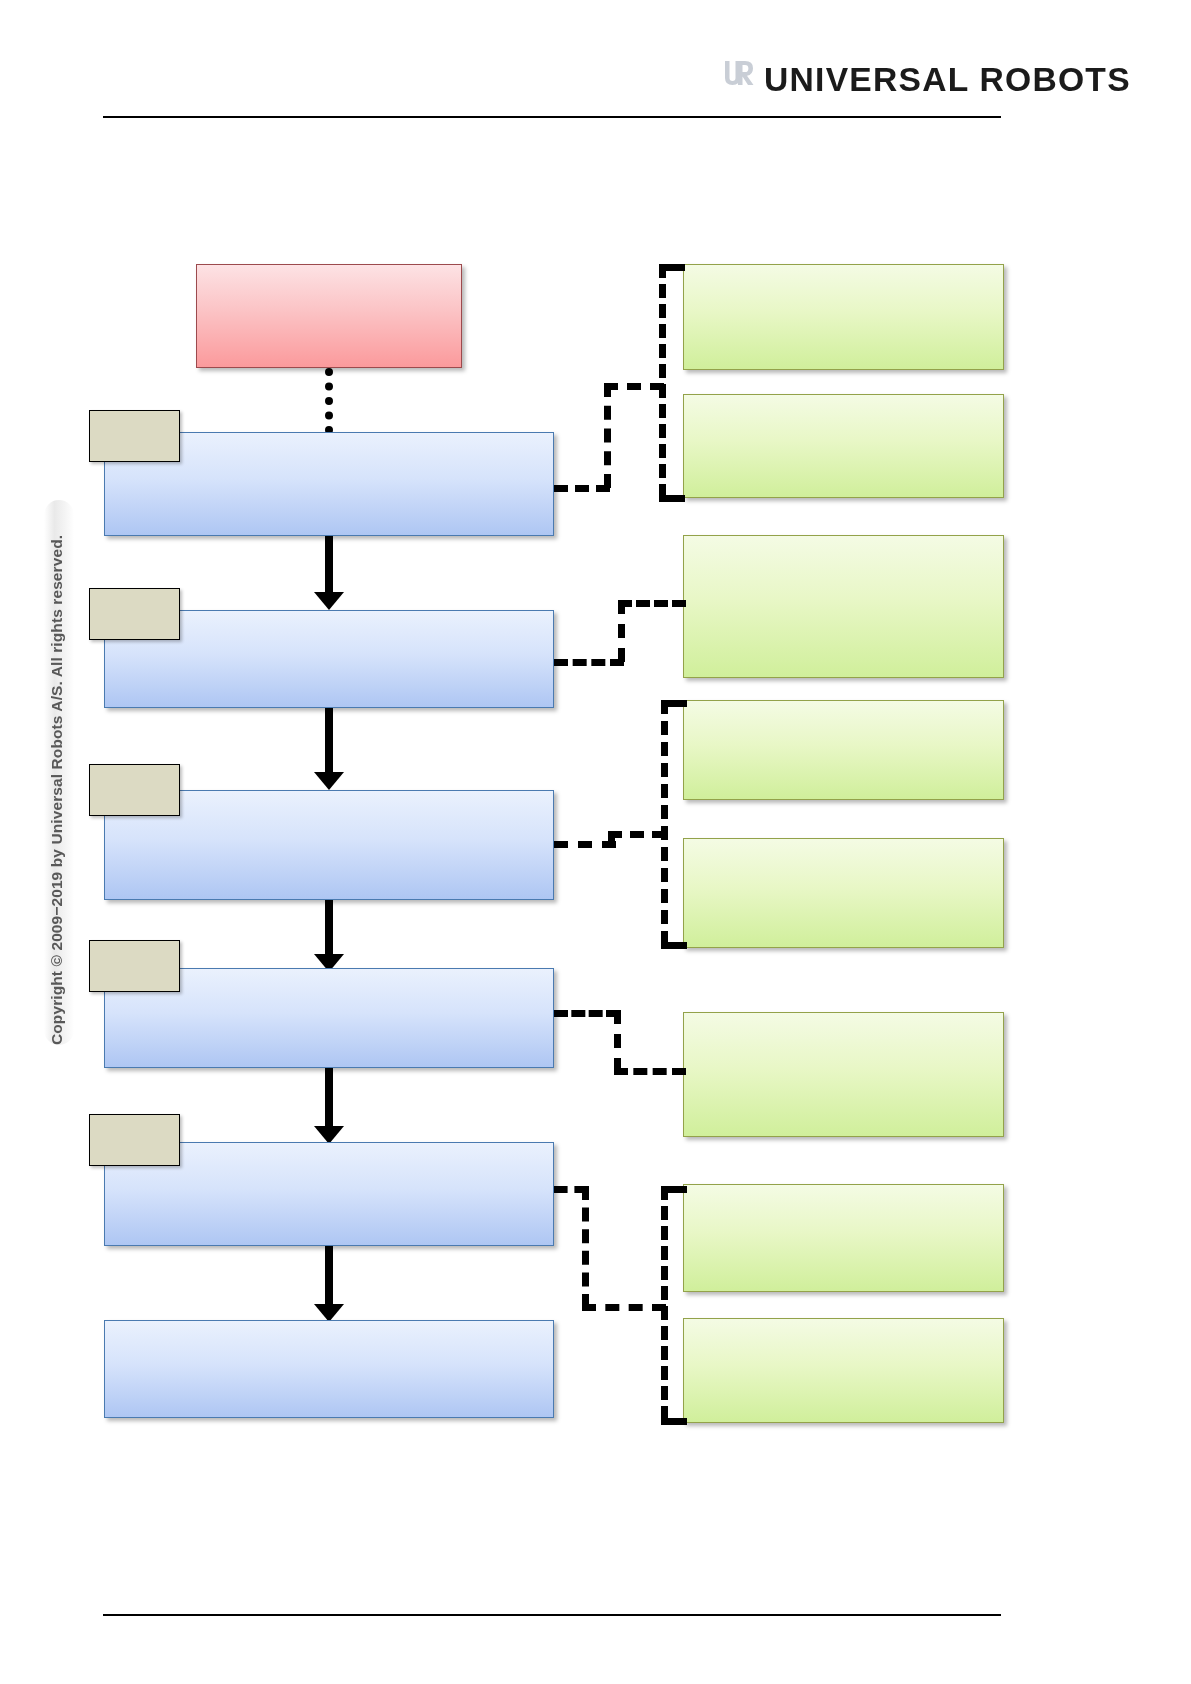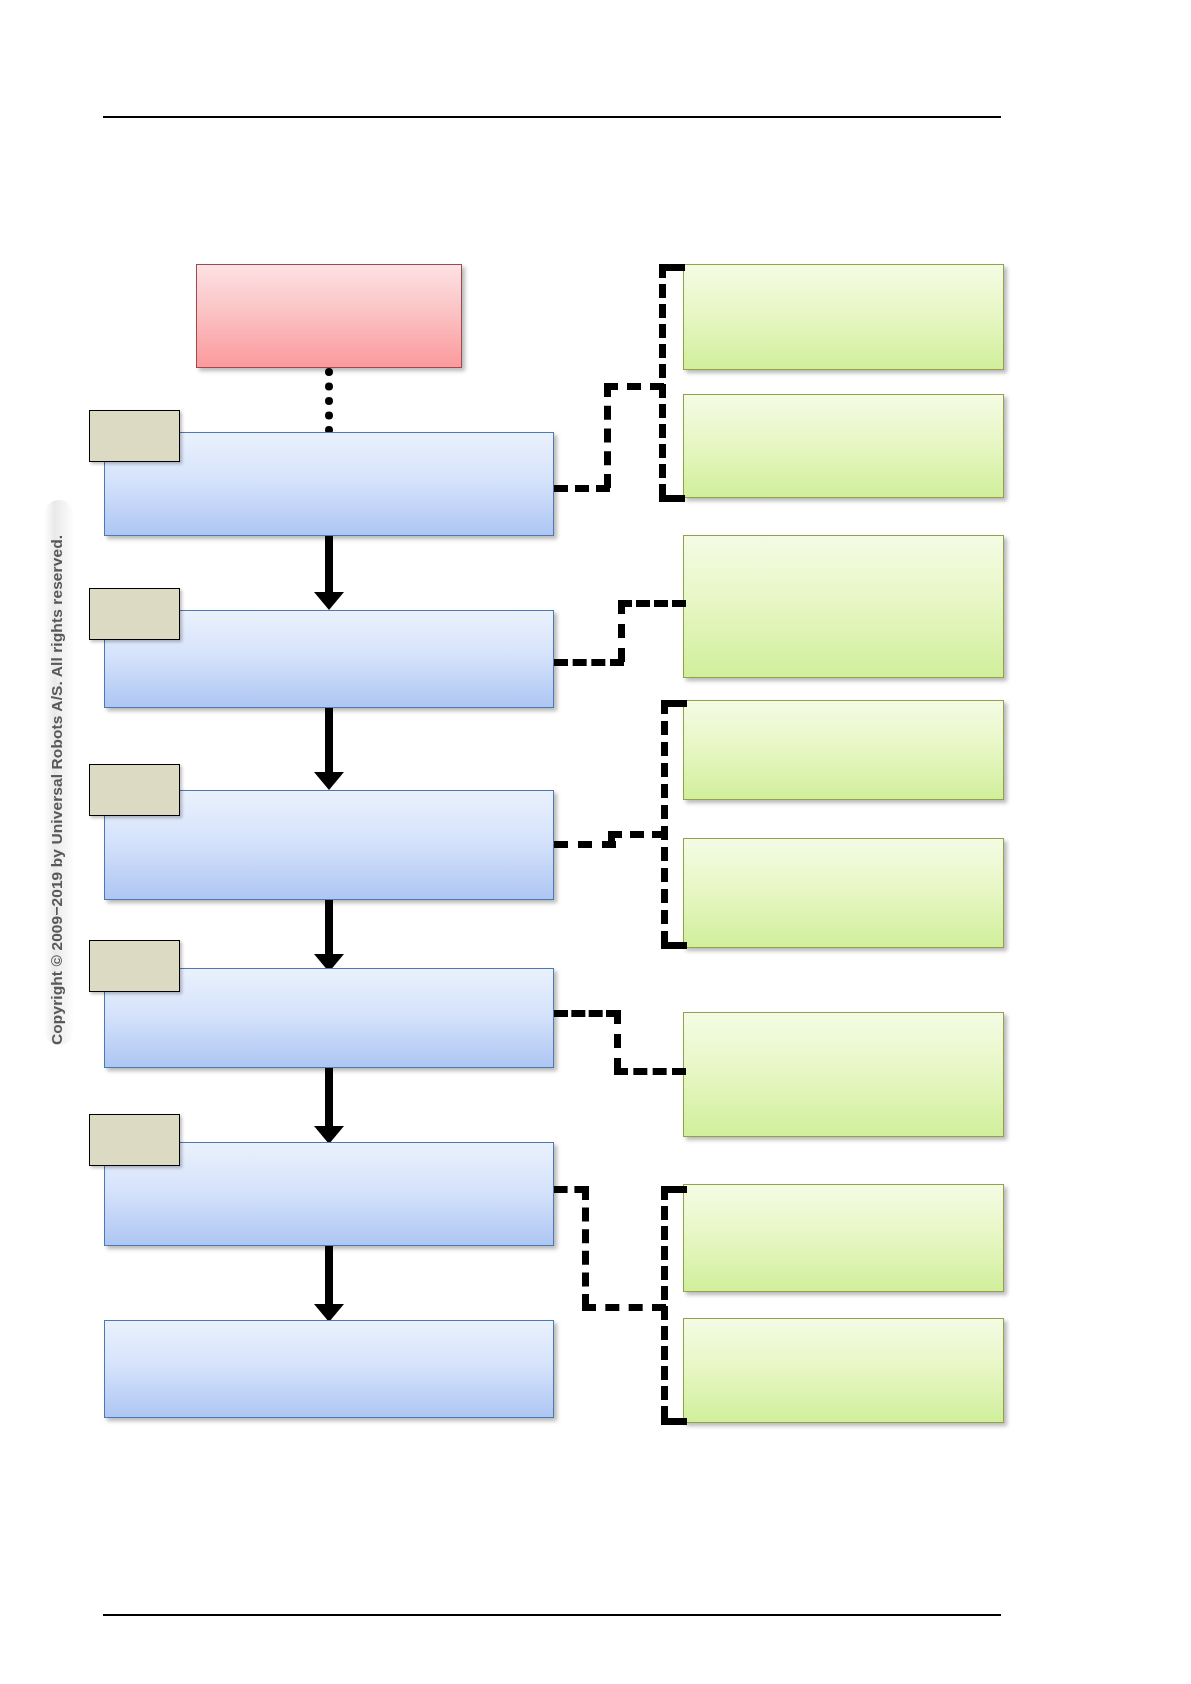--- a/index.html
+++ b/index.html
@@ -144,20 +144,30 @@
   }
 
   
   svg { shape-rendering: geometricPrecision; }
 </style>
 </head>
 <body>
 
 <div class="page">
 
+  <div class="header-logo">
+    <span class="ur-mark">
+      <svg width="34" height="34" viewBox="0 0 34 34">
+        <path d="M3 3 L3 20 Q3 27 10.5 27 Q18 27 18 20 L18 3 L13.5 3 L13.5 20 Q13.5 23 10.5 23 Q7.5 23 7.5 20 L7.5 3 Z" fill="#c9ced6"></path>
+        <path d="M16 3 L16 27 L20.5 27 L20.5 18.5 L26 27 L31.5 27 L25 17.8 Q31 16.6 31 10.2 Q31 3 23 3 Z
+                 M20.5 7 L23 7 Q26.4 7 26.4 10.4 Q26.4 14 23 14 L20.5 14 Z" fill="#c9ced6"></path>
+      </svg>
+    </span>
+    <span class="ur-wordmark">UNIVERSAL ROBOTS</span>
+  </div>
 
   <div class="rule rule-top"></div>
 
   <div class="copyright-strip"></div>
   <div class="copyright-text">Copyright © 2009−2019 by Universal Robots A/S. All rights reserved.</div>
 
   <div>
 
     <div class="node node-start" style="left:196px; top:264px; width:266px; height:104px;">
       <span></span>

